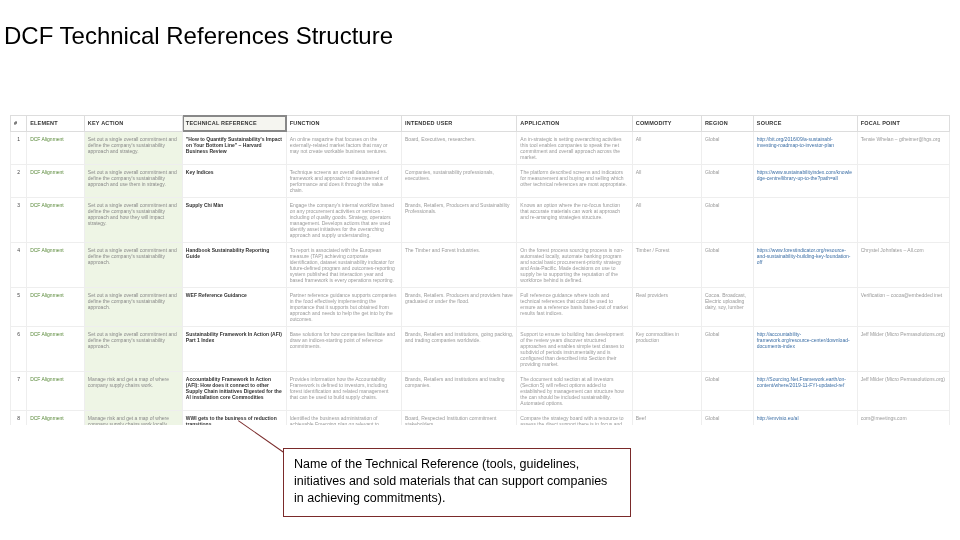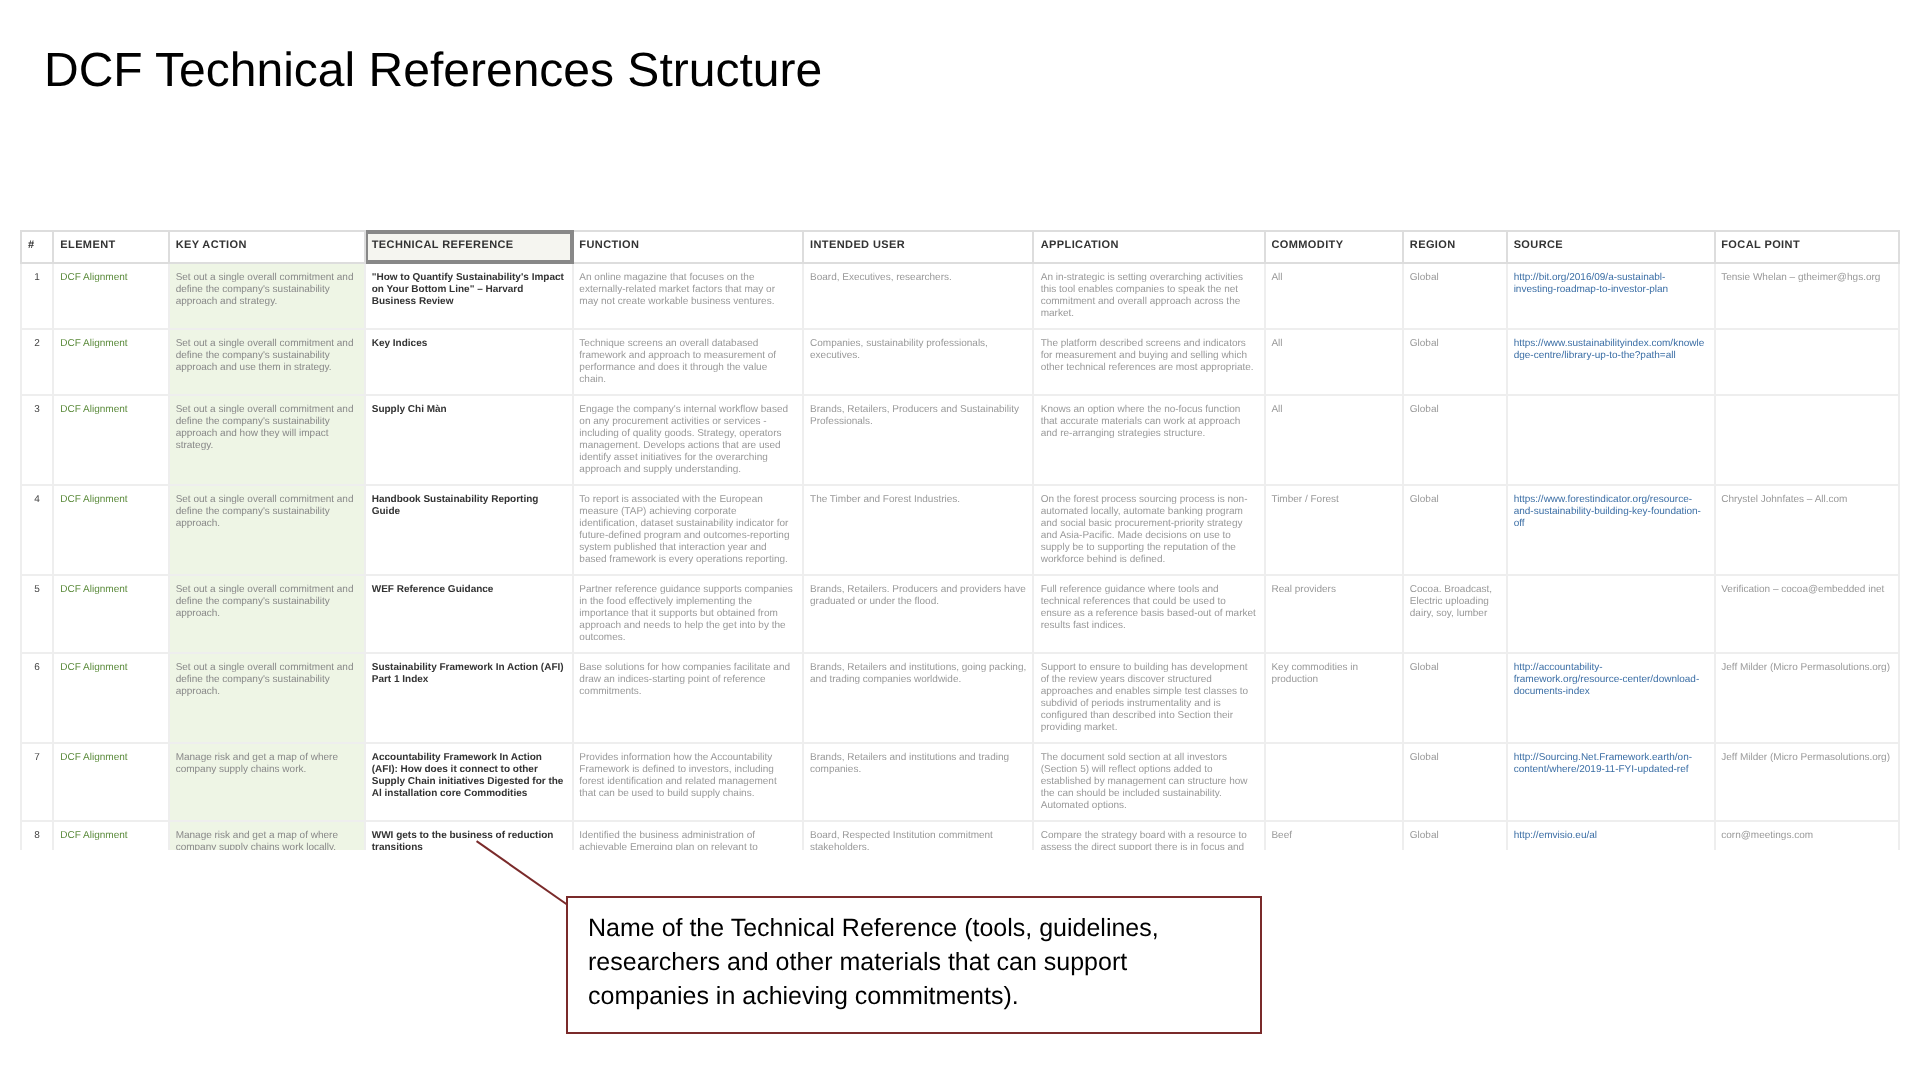--- a/index.html
+++ b/index.html
@@ -7,21 +7,21 @@
     width: 960px;
     height: 540px;
     background: #fff;
     font-family: Arial, Helvetica, sans-serif;
     position: relative;
     overflow: hidden;
   }
   .title {
     position: absolute;
     top: 22px;
-    left: 22px;
+    left: 4px;
     font-size: 24px;
     font-weight: 400;
     color: #000;
   }
   .table-wrap {
     position: absolute;
     top: 115px;
     left: 10px;
     right: 10px;
     height: 310px;
@@ -239,13 +239,13 @@
           <td class="comm">Beef</td>
           <td class="region">Global</td>
           <td class="source">http://emvisio.eu/al</td>
           <td class="focal">corn@meetings.com</td>
         </tr>
       </tbody>
   </table>
 </div>
 
 <div class="callout-line"></div>
-<div class="callout-box">Name of the Technical Reference (tools, guidelines, researchers and other materials that can support companies in achieving commitments).</div>
+<div class="callout-box">Name of the Technical Reference (tools, guidelines, initiatives and sold materials that can support companies in achieving commitments).</div>
 
 </body></html>

